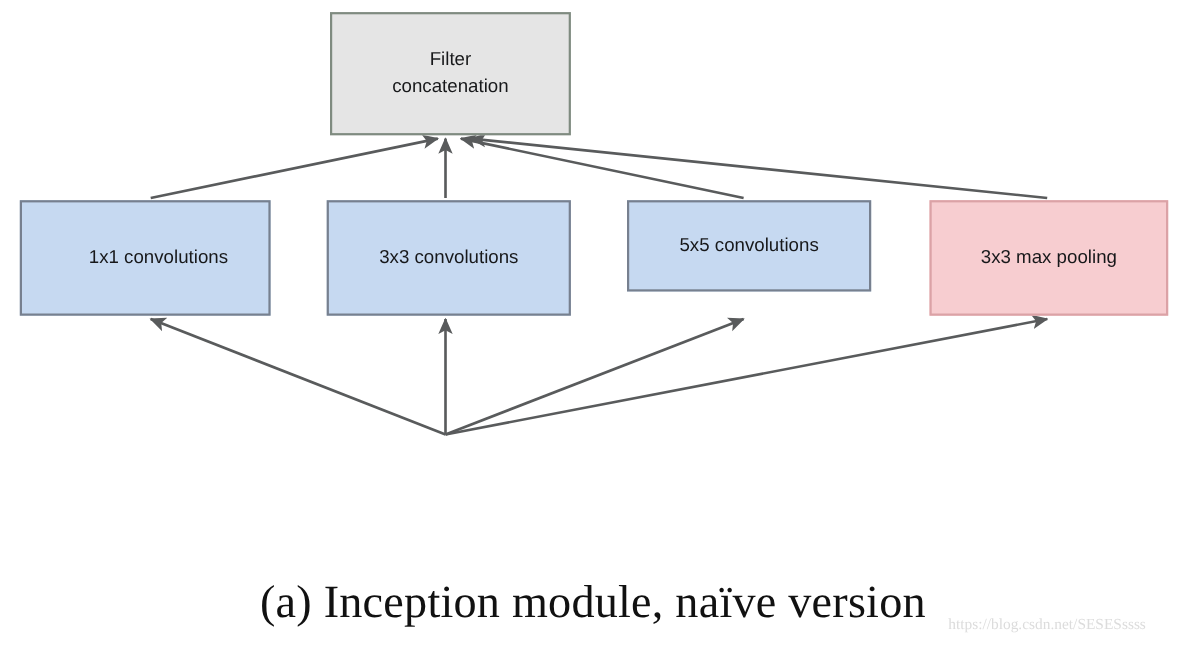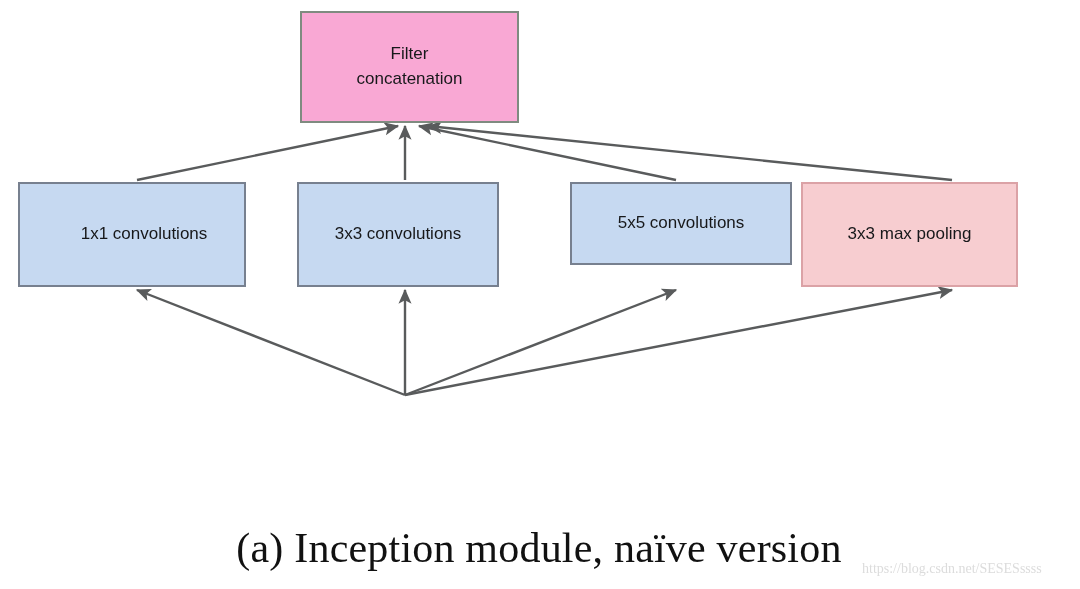--- a/index.html
+++ b/index.html
@@ -32,45 +32,45 @@
     text-align: center;
     font-family: "Liberation Sans", sans-serif;
     font-size: 17px;
     line-height: 1.45;
     color: #17181a;
     border-width: 2px;
     border-style: solid;
     z-index: 2;
   }
   .node-green {
-    background: #f9a8d4;
+    background: #e5e5e5;
     border-color: #7f8b80;
   }
   .node-blue {
     background: #c6d9f1;
     border-color: #77808f;
   }
   .node-pink {
     background: #f7cdd0;
     border-color: #dba2a6;
   }
   #node-filter-concatenation {
     left: 300px; top: 11px; width: 219px; height: 112px;
   }
   #node-conv-1x1 {
     left: 18px; top: 182px; width: 228px; height: 105px; padding-left: 24px;
   }
   #node-conv-3x3 {
-    left: 297px; top: 182px; width: 202px; height: 105px;
+    left: 297px; top: 182px; width: 222px; height: 105px;
   }
   #node-conv-5x5 {
     left: 570px; top: 182px; width: 222px; height: 83px;
   }
   #node-maxpool-3x3 {
-    left: 801px; top: 182px; width: 217px; height: 105px;
+    left: 845px; top: 182px; width: 217px; height: 105px;
   }
   #node-previous-layer {
     left: 297px; top: 397px; width: 222px; height: 105px;
   }
   .caption {
     position: absolute;
     left: 0;
     top: 524px;
     width: 1078px;
     text-align: center;

